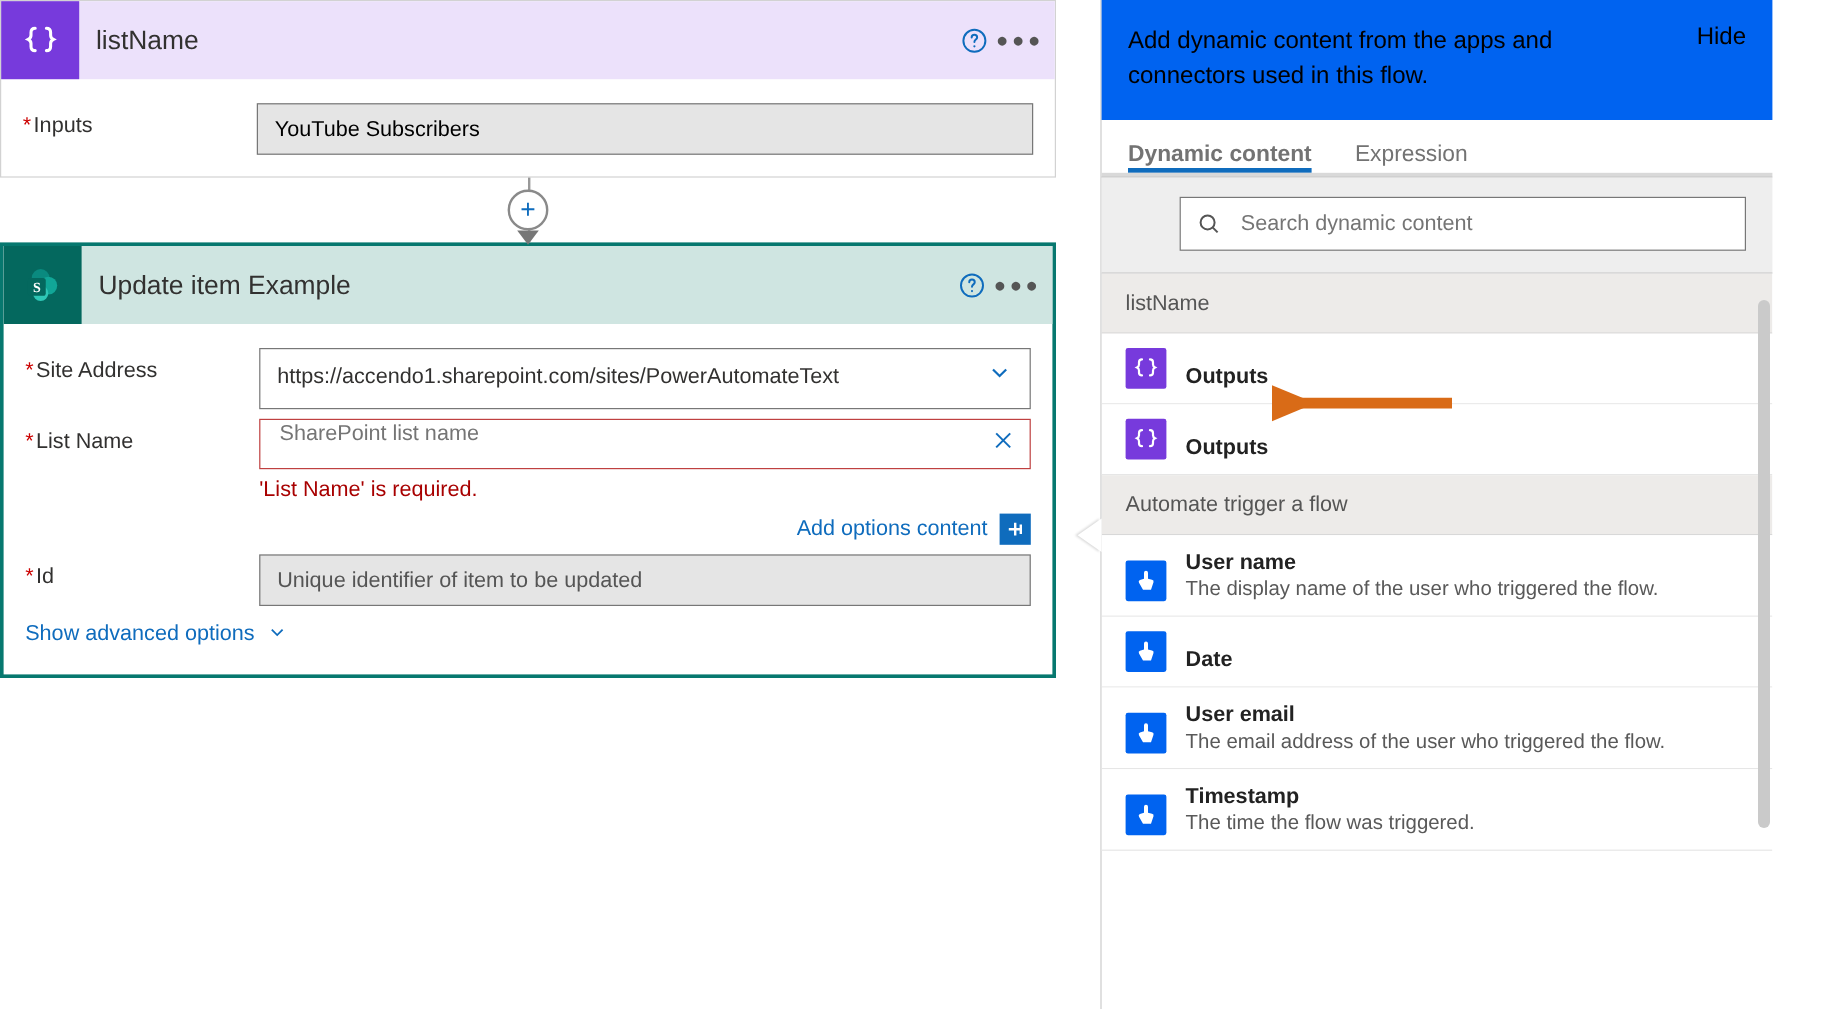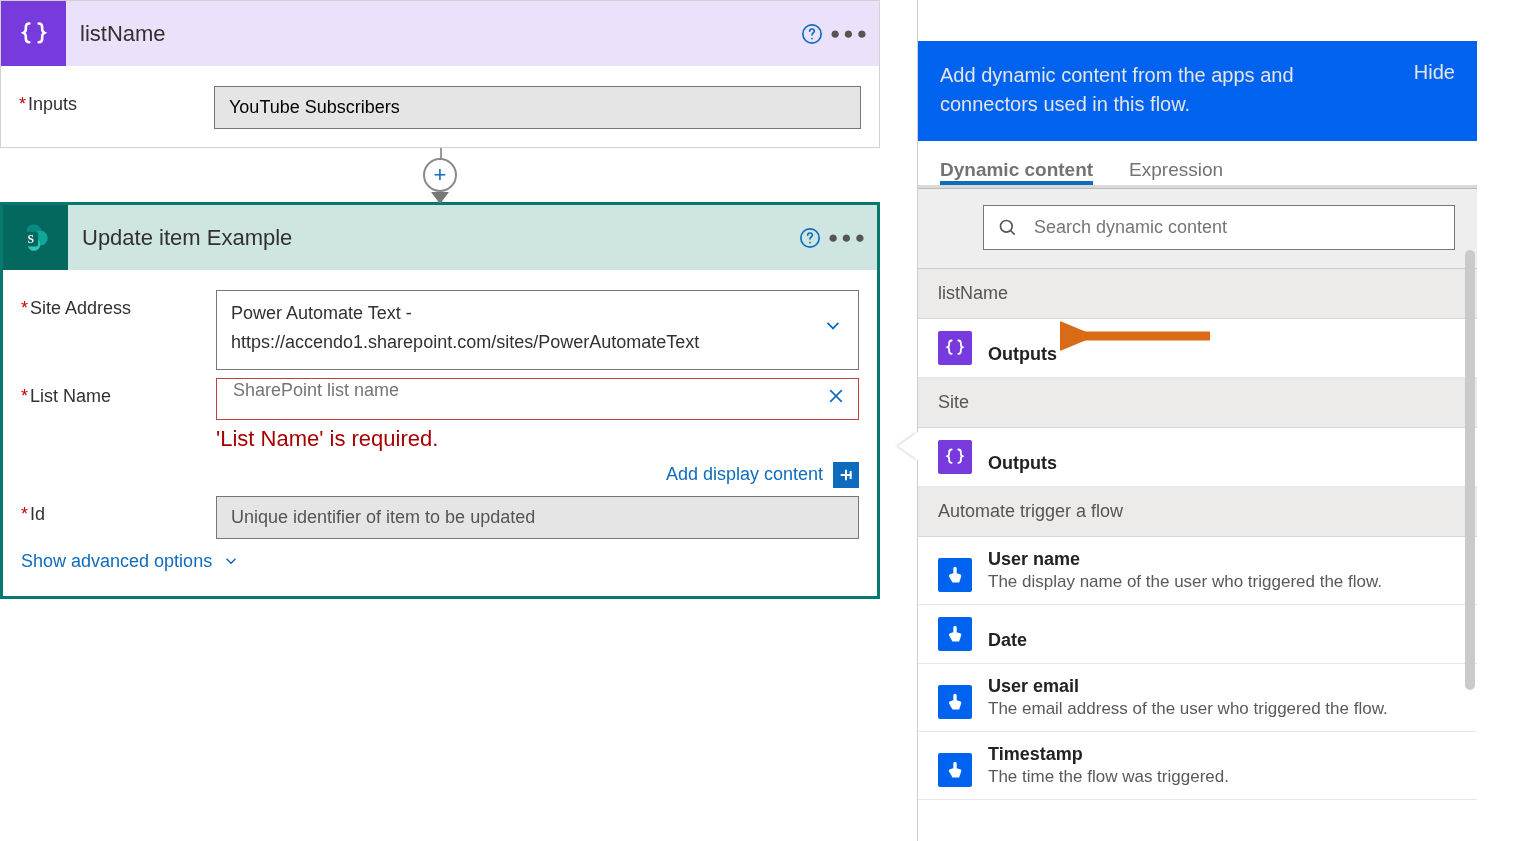--- a/index.html
+++ b/index.html
@@ -104,21 +104,21 @@
   }
   .listname-box input{
     border:none; outline:none; width:100%; font:inherit; color:#555; background:transparent;
   }
   .listname-box .clear-x {
     position: absolute; right:12px; top:50%; transform:translateY(-50%);
     color:#0f6cbd; font-size:22px; cursor:pointer;
   }
   .error-text {
     color: #a80000;
-    font-size: 22px;
+    font-size: 18px;
     margin-top: 6px;
   }
   .add-dynamic-row {
     display:flex; justify-content:flex-end; align-items:center;
     gap:10px; margin-top:10px;
   }
   .add-dynamic-link {
     color:#0f6cbd; font-size:18px; cursor:pointer;
   }
   .add-dynamic-badge {
@@ -160,25 +160,24 @@
     position:absolute;
     left: 917px; top: 0;
     width: 560px;
     border-left:1px solid #ccc;
     height:100%;
     display:flex; flex-direction:column;
     background:#fff;
   }
   .dyn-header {
     background:#0063f0;
-    color:#e5e5e5;
+    color:#000000;
     padding: 20px 22px 22px 22px;
     display:flex; align-items:flex-start; gap:20px;
     font-size:20px;
-    margin-top:41px;
   }
   .dyn-header .desc { flex:1; line-height:1.45; }
   .dyn-header .hide { cursor:pointer; }
   .dyn-tabs {
     display:flex; gap:36px;
     padding: 18px 22px 0 22px;
     font-size:19px;
   }
   .dyn-tab { cursor:pointer; color:#737373; }
   .dyn-tab.active { font-weight:600; border-bottom:4px solid #0f6cbd; }
@@ -299,21 +298,20 @@
             <circle cx="12" cy="17" r="1" fill="#0f6cbd" stroke="none"></circle>
         </svg>
       </div>
       <div class="more-icon" style="letter-spacing:3px;color:#555;">●●●</div>
     </div>
     <div class="card-body">
       <div class="field-row">
         <div class="field-label"><span class="req">*</span><span>Site Address</span></div>
         <div class="field-control">
           <div class="dropdown-box">
-            <div>Power Automate Text -</div>
             <div>https://accendo1.sharepoint.com/sites/PowerAutomateText</div>
             <span class="chev">
               <svg width="22" height="22" viewBox="0 0 24 24" fill="none" stroke="#0f6cbd" stroke-width="2">
                   <polyline points="6 9 12 15 18 9"></polyline>
                 </svg>
             </span>
           </div>
         </div>
       </div>
 
@@ -324,21 +322,21 @@
             <input placeholder="SharePoint list name" style="">
             <span class="clear-x">
               <svg width="20" height="20" viewBox="0 0 24 24" stroke="#0f6cbd" stroke-width="2">
                   <line x1="5" y1="5" x2="19" y2="19"></line>
                   <line x1="19" y1="5" x2="5" y2="19"></line>
                 </svg>
             </span>
           </div>
           <div class="error-text">'List Name' is required.</div>
           <div class="add-dynamic-row">
-            <span class="add-dynamic-link">Add display content</span>
+            <span class="add-dynamic-link">Add options content</span>
             <span class="add-dynamic-badge">
               <svg width="16" height="16" viewBox="0 0 24 24" fill="none" stroke="#fff" stroke-width="3">
                   <line x1="12" y1="4" x2="12" y2="20"></line>
                   <line x1="4" y1="12" x2="20" y2="12"></line>
                   <line x1="19" y1="6" x2="19" y2="18"></line>
                 </svg>
             </span>
           </div>
         </div>
       </div>
@@ -388,21 +386,20 @@
         <div class="ico ico-purple">
           <svg width="20" height="20" viewBox="0 0 24 24" fill="none" stroke="#fff" stroke-width="2.2" stroke-linecap="round">
             <path d="M8 3c-2 0-3 1-3 3v2c0 2-1 2.5-2 3 1 .5 2 1 2 3v2c0 2 1 3 3 3"></path>
             <path d="M16 3c2 0 3 1 3 3v2c0 2 1 2.5 2 3-1 .5-2 1-2 3v2c0 2-1 3-3 3"></path>
           </svg>
         </div>
         <div class="txt">
           <div class="name">Outputs</div>
         </div>
       </div>
-      <div class="dyn-group-header">Site</div>
       <div class="dyn-item">
         <div class="ico ico-purple">
           <svg width="20" height="20" viewBox="0 0 24 24" fill="none" stroke="#fff" stroke-width="2.2" stroke-linecap="round">
             <path d="M8 3c-2 0-3 1-3 3v2c0 2-1 2.5-2 3 1 .5 2 1 2 3v2c0 2 1 3 3 3"></path>
             <path d="M16 3c2 0 3 1 3 3v2c0 2 1 2.5 2 3-1 .5-2 1-2 3v2c0 2-1 3-3 3"></path>
           </svg>
         </div>
         <div class="txt">
           <div class="name">Outputs</div>
         </div>

